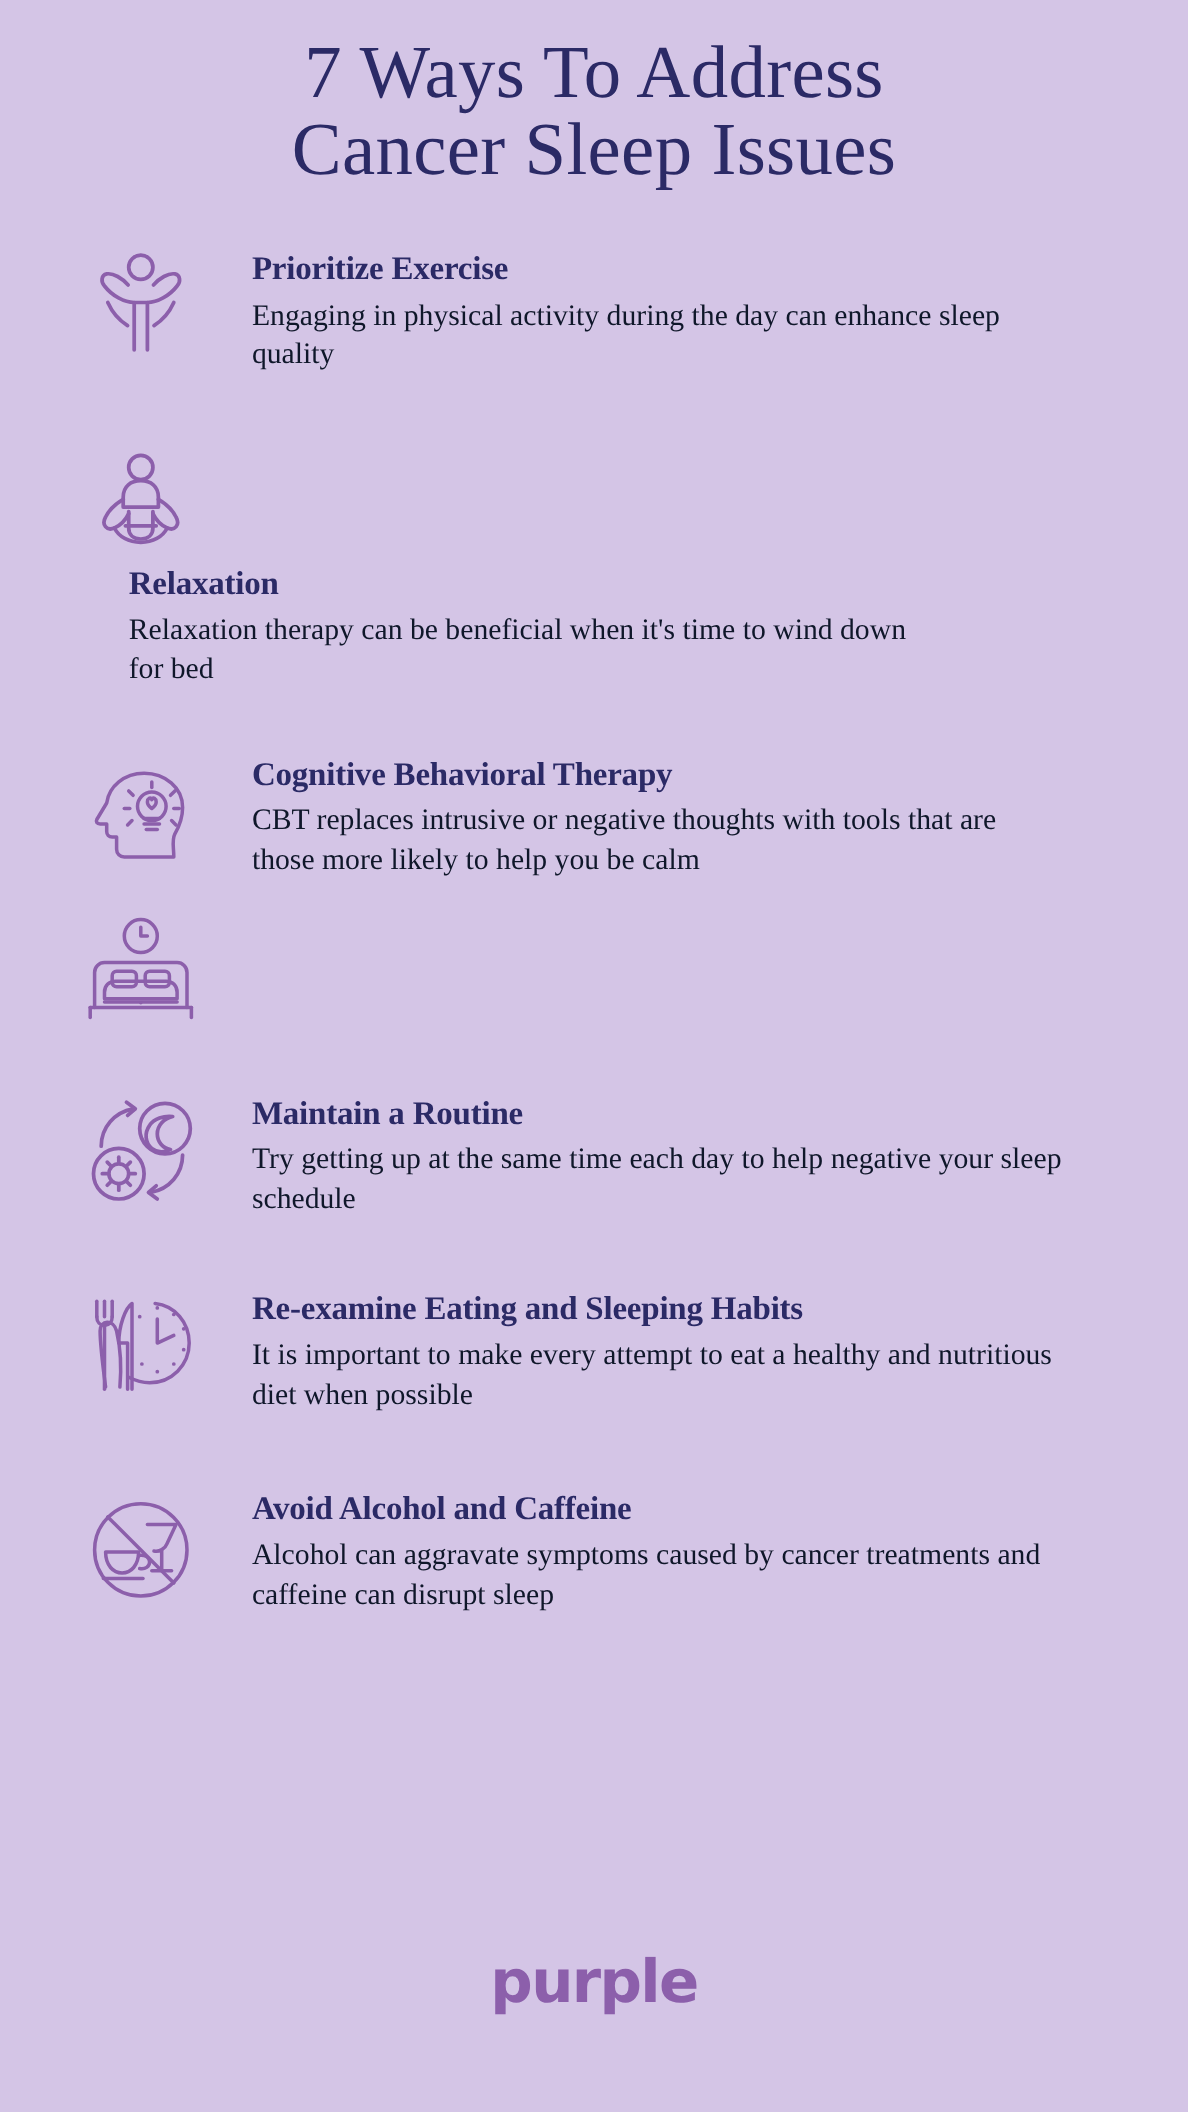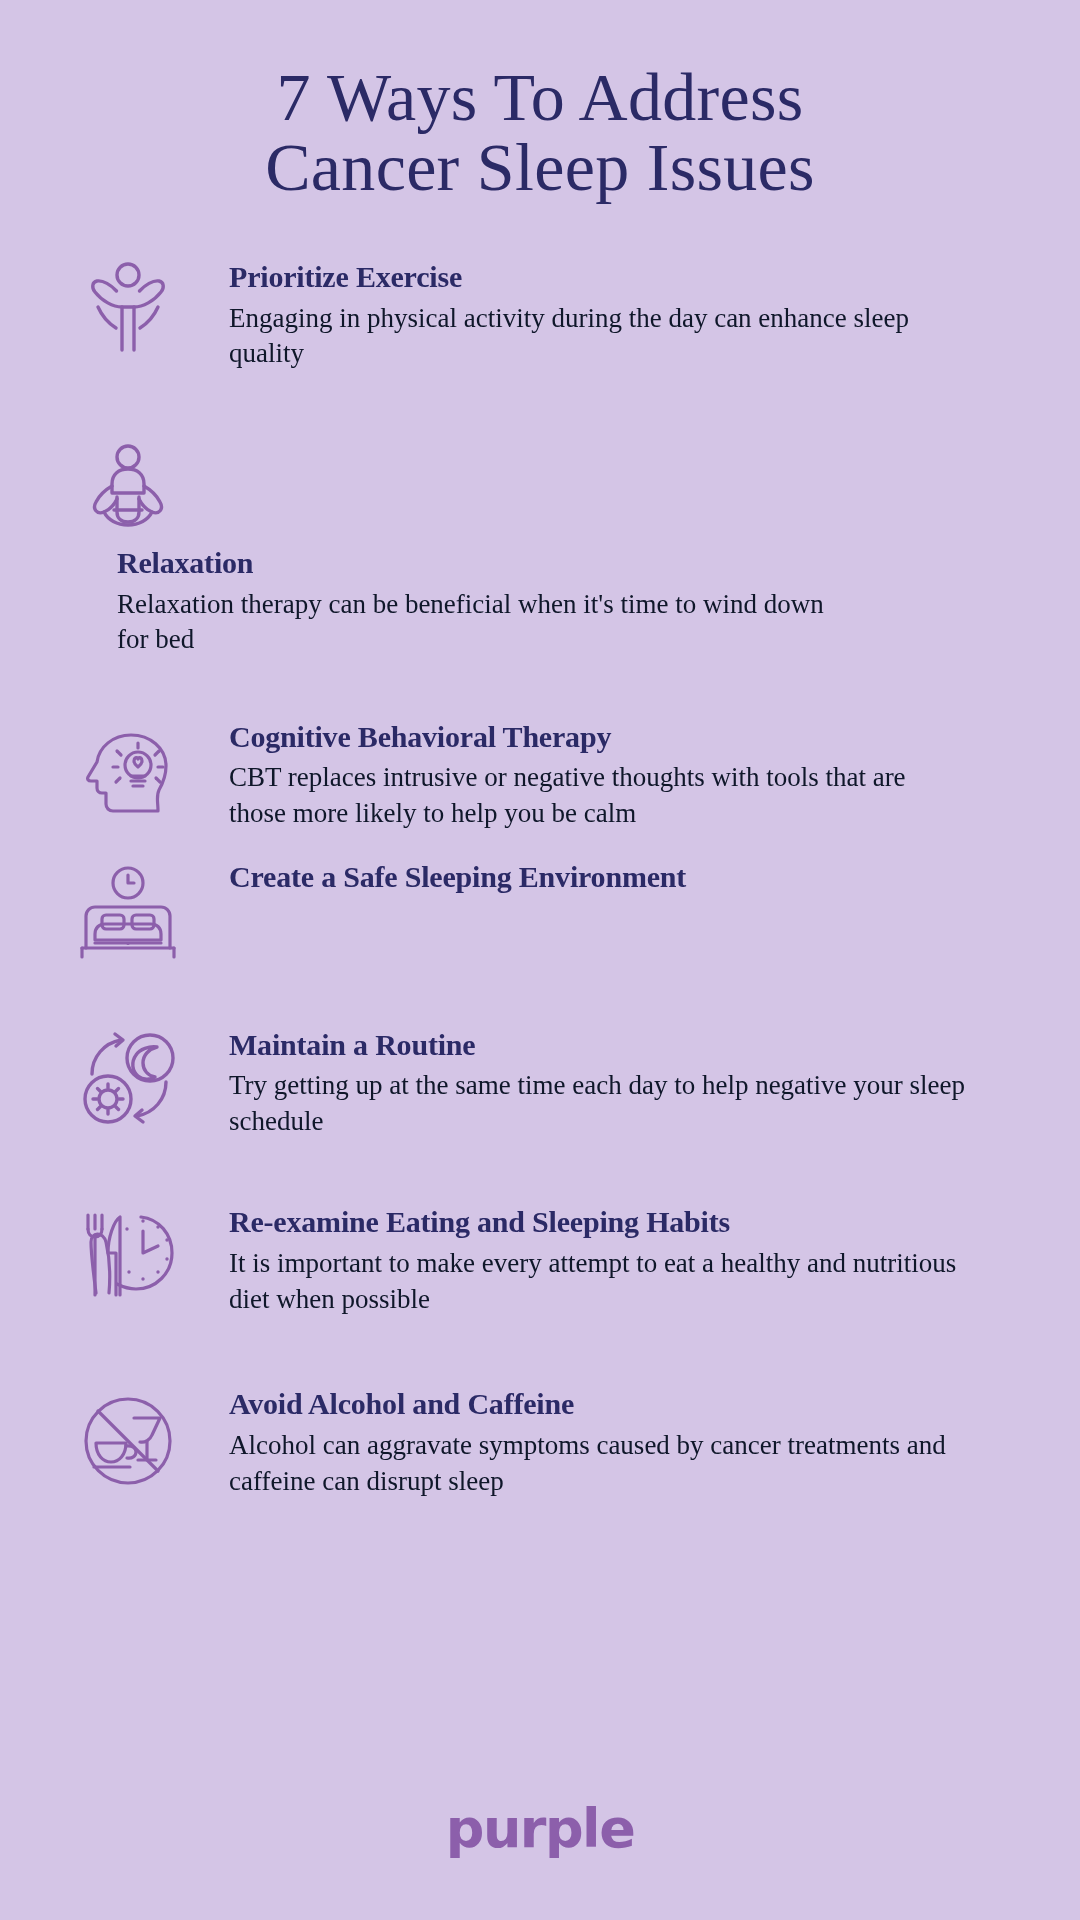--- a/index.html
+++ b/index.html
@@ -17,21 +17,21 @@
   .page {
     width: 1080px;
     height: 1920px;
     background: #d4c5e6;
     position: relative;
     box-sizing: border-box;
   }
 
   
   .title-block {
-    padding: 62px 0 0 0;
+    padding: 30px 0 0 0;
     text-align: center;
   }
   .title {
     font-family: "Liberation Serif", "DejaVu Serif", serif;
     color: #2b2a66;
     font-size: 68px;
     line-height: 1.03;
     letter-spacing: 0.3px;
     font-weight: 400;
     margin: 0 auto;
@@ -103,21 +103,21 @@
   .item-6 .item-icon { padding-top: 8px; }
   .item-7 .item-icon { padding-top: 10px; }
   .item-2 .item-icon { padding-top: 12px; }
   .item-3 .item-icon { padding-top: 10px; }
 
   
   .logo-wrap {
     position: absolute;
     left: 0;
     right: 0;
-    bottom: 60px;
+    bottom: 87px;
     text-align: center;
   }
   .logo {
     display: inline-block;
     color: #8c5fab;
     font-family: "DejaVu Sans", sans-serif;
     font-size: 54px;
     font-weight: 700;
     letter-spacing: -1.5px;
   }
@@ -205,21 +205,20 @@
           <path d="M4 84 L4 93"></path>
           <path d="M96 84 L96 93"></path>
           <path d="M17 70 C17 64 21 60 27 60 L73 60 C79 60 83 64 83 70 L83 76 L17 76 Z"></path>
           <rect x="24" y="51" width="22" height="14" rx="4"></rect>
           <rect x="54" y="51" width="22" height="14" rx="4"></rect>
           <path d="M17 79 L83 79"></path>
           <circle cx="50" cy="79.5" r="1.6" fill="#8c5fab" stroke="none"></circle>
         </svg>
       </div>
       <div class="item-body">
-        <h2 class="item-heading">Create a Safe Sleeping Environment</h2>
       </div>
     </div>
 
     <div class="item item-5">
       <div class="item-icon">
         <svg width="100" height="100" viewBox="0 0 100 100" fill="none" stroke="#8c5fab" stroke-width="3.4" stroke-linecap="round" stroke-linejoin="round">
           <circle cx="72" cy="30" r="23"></circle>
           <path d="M79 19 C71 21 65 27 65 35 C65 42 70 48 77 49 C72 52 65 52 60 48 C54 43 53 34 58 27 C62 21 71 18 79 19 Z"></path>
           <circle cx="30" cy="71" r="23"></circle>
           <circle cx="30" cy="71" r="9"></circle>

